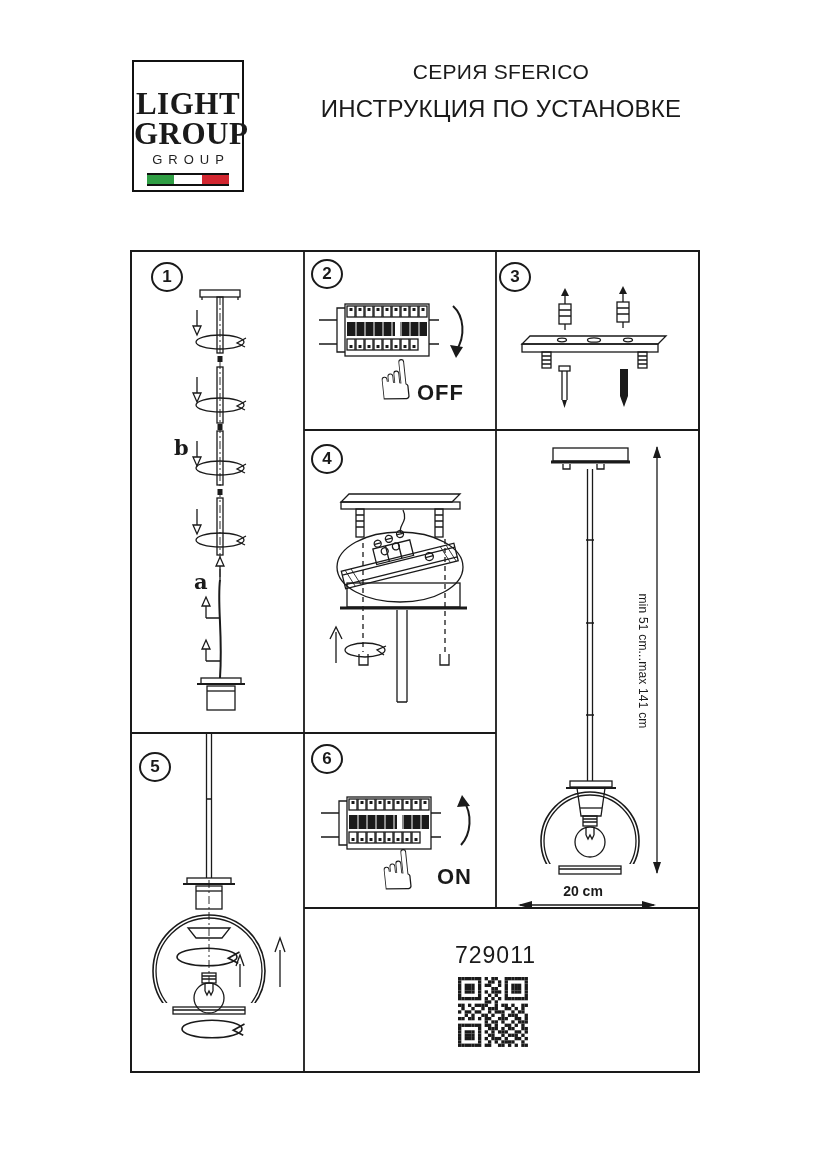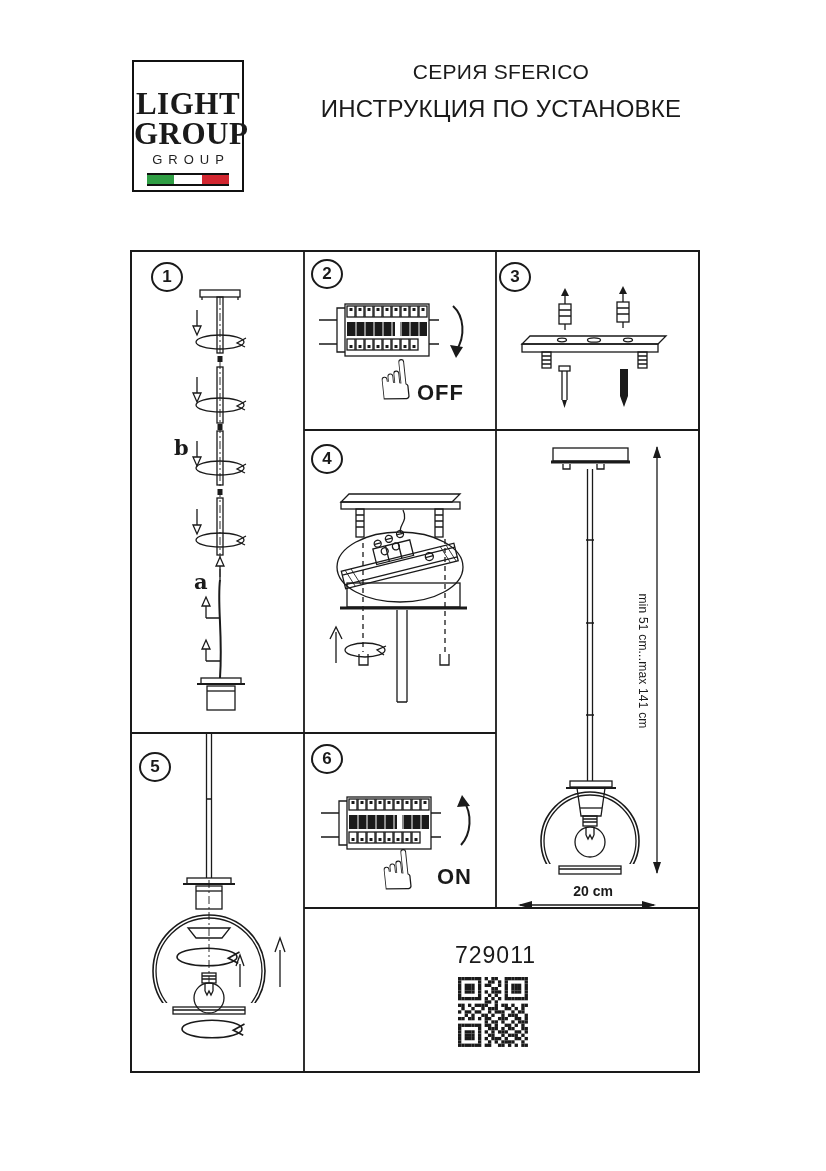--- a/index.html
+++ b/index.html
@@ -25,21 +25,21 @@
   .grid-wrap{left:130px;top:250px;width:570px;height:823px}
   .grid-wrap > svg{position:absolute;left:0;top:0}
 
   .num{position:absolute;width:32px;height:30px;border:2px solid #1a1a1a;border-radius:50%;
        display:flex;align-items:center;justify-content:center;font-weight:bold;font-size:17px;
        background:#fff;box-sizing:border-box}
   .lbl-serif{position:absolute;font-family:"DejaVu Serif",serif;font-weight:bold;font-size:21px;line-height:20px}
   .switch-lbl{position:absolute;font-weight:bold;font-size:22px;letter-spacing:1px}
   .dim-v{position:absolute;left:433px;top:404px;width:160px;text-align:center;font-size:12px;
          transform:rotate(90deg);letter-spacing:.2px}
-  .dim-h{position:absolute;left:423px;top:633px;width:60px;text-align:right;font-weight:bold;font-size:14px}
+  .dim-h{position:absolute;left:423px;top:633px;width:60px;text-align:center;font-weight:bold;font-size:14px}
   .article{position:absolute;left:325px;top:692px;font-weight:normal;font-size:23px;letter-spacing:1px}
 
   
   svg.art *{stroke:#1a1a1a;fill:none;stroke-width:1.3}
   svg.art .f{fill:#1a1a1a;stroke:none}
   svg.art .wf{fill:#ffffff;stroke:#1a1a1a}
   svg.art .patch{fill:#ffffff;stroke:none}
   svg.art .g2{stroke-width:2}
   svg.art .g18{stroke-width:1.8}
   svg.art .thick{stroke-width:2.8}

